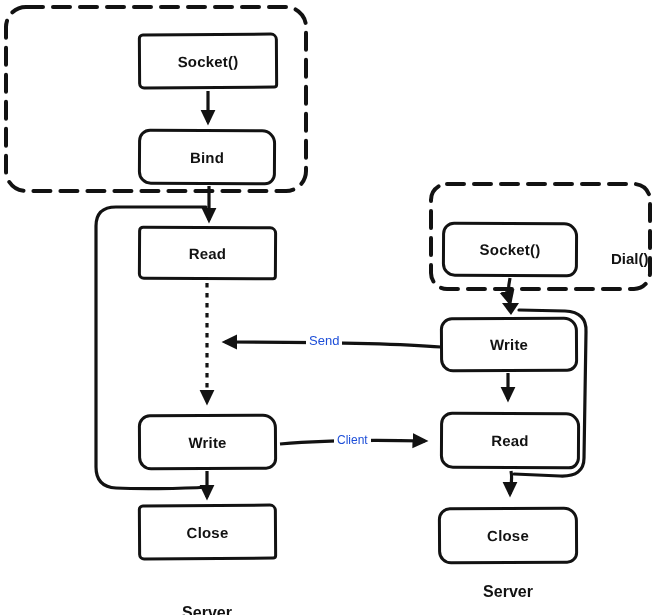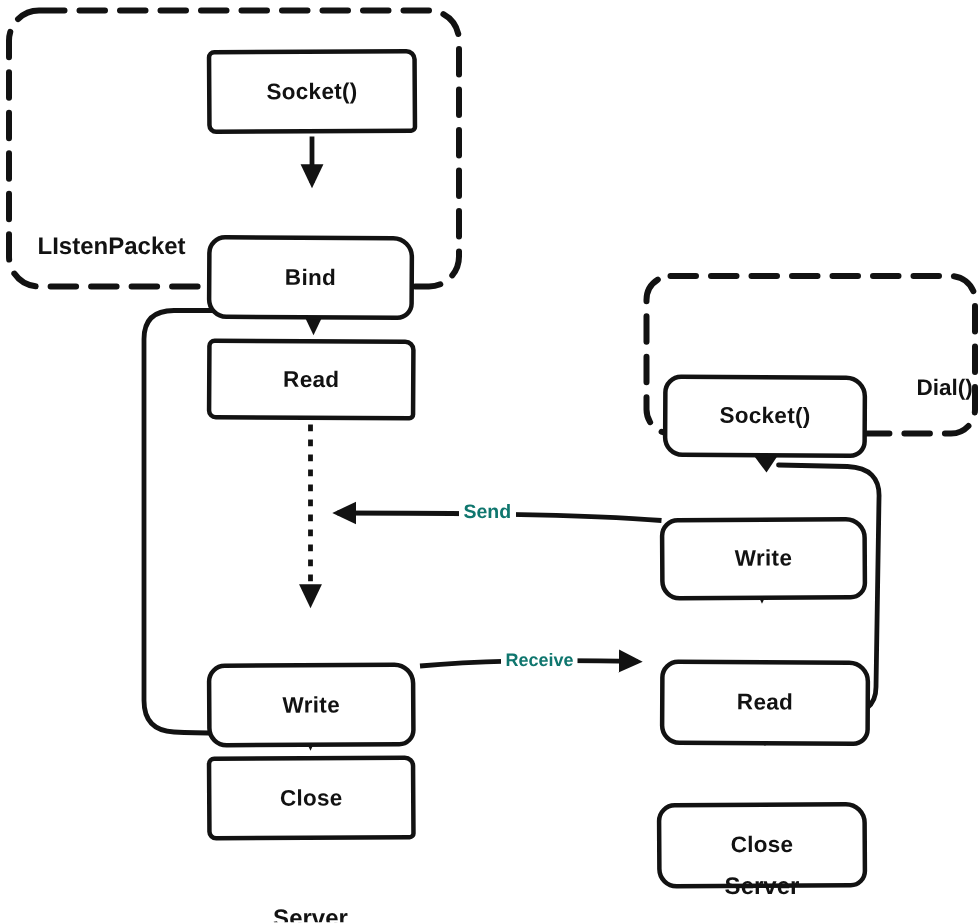--- a/index.html
+++ b/index.html
@@ -15,35 +15,35 @@
     position:absolute;
     z-index:2;
     background:#ffffff;
     border:3.5px solid #121212;
     display:flex;align-items:center;justify-content:center;
     font-weight:bold;font-size:15px;color:#121212;
     box-sizing:border-box;
     letter-spacing:.2px;
   }
   .sharp{border-radius:5px 7px 4px 6px;}
-  .round{border-radius:12px 14px 11px 13px;margin-top:28px;}
+  .round{border-radius:12px 14px 11px 13px;}
   .r1{transform:rotate(-0.35deg);}
   .r2{transform:rotate(0.3deg);}
   .grouplabel{
     position:absolute;z-index:2;
     font-weight:bold;font-size:16px;color:#121212;
   }
   .collabel{
     position:absolute;z-index:2;
     font-weight:bold;font-size:16px;color:#121212;
     width:80px;text-align:center;
   }
   .edgelabel{
     position:absolute;z-index:3;
-    font-weight:bold;color:#0f766e;
+    font-weight:normal;color:#1d4ed8;
     background:#ffffff;padding:0 3px;line-height:1.1;
   }
   #send-label{font-size:13px;}
   #receive-label{font-size:12px;}
 </style>
 </head>
 <body>
 
 <div id="canvas">
 
@@ -93,25 +93,24 @@
   <div class="node sharp r1" style="left:138px;top:504px;width:139px;height:56px;">Close</div>
 
   <div class="node round r2" style="left:442px;top:222px;width:136px;height:55px;">Socket()</div>
 
   <div class="node round r1" style="left:440px;top:317px;width:138px;height:55px;">Write</div>
 
   <div class="node round r2" style="left:440px;top:412px;width:140px;height:57px;">Read</div>
 
   <div class="node round r1" style="left:438px;top:507px;width:140px;height:57px;">Close</div>
 
-  <div class="grouplabel" style="left:25px;top:156px;">LIstenPacket</div>
 
   <div class="grouplabel" style="left:589px;top:250px;font-size:15px;margin-left:22px;">Dial()</div>
 
   <div class="edgelabel" id="send-label" style="left:306px;top:334px;">Send</div>
 
-  <div class="edgelabel" id="receive-label" style="left:334px;top:434px;">Receive</div>
+  <div class="edgelabel" id="receive-label" style="left:334px;top:434px;">Client</div>
 
   <div class="collabel" style="left:167px;top:604px;">Server</div>
 
   <div class="collabel" style="left:468px;top:583px;">Server</div>
 
 </div>
 
 </body></html>

